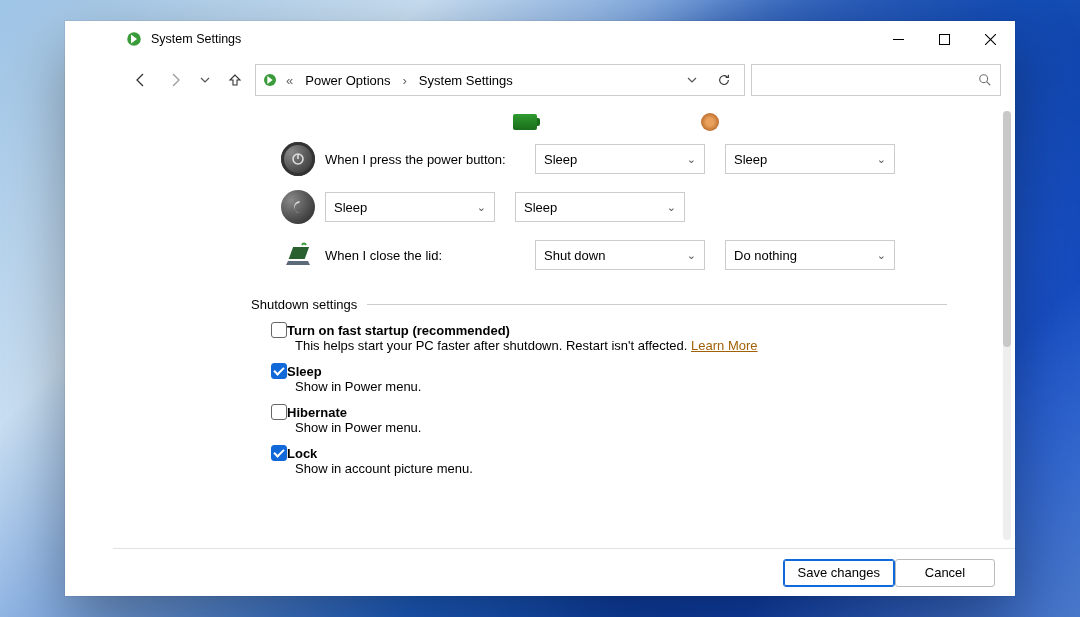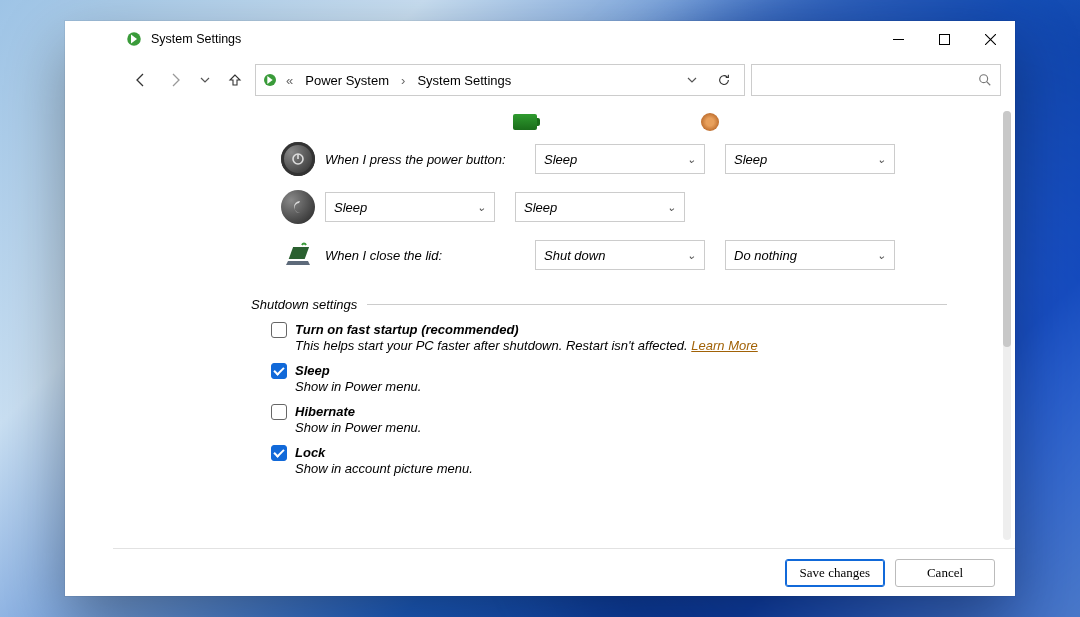--- a/index.html
+++ b/index.html
@@ -70,21 +70,21 @@
     display:flex;
   }
   .scrollbar {
     position:absolute; right:4px; top:8px; bottom:8px; width:8px;
     background:#eee; border-radius:4px;
   }
   .scrollbar::after{
     content:""; position:absolute; left:0; right:0; top:0; height:55%;
     background:#c8c8c8; border-radius:4px;
   }
-  .inner { flex:1; display:flex; flex-direction:column;font-style:italic; }
+  .inner { flex:1; display:flex; flex-direction:column; }
   .header-icons { height: 26px; margin-left: 290px; width: 370px; display:flex; align-items:center; justify-content:space-around;}
   .header-icons .hicon { width:24px; height:16px; border-radius:3px; }
   .hicon.battery { background:linear-gradient(#2f9b2f,#1a6d1a); border-radius:2px; position:relative;}
   .hicon.battery::after{content:"";position:absolute;right:-3px;top:4px;width:3px;height:8px;background:#1a6d1a;border-radius:0 2px 2px 0;}
   .hicon.plug { background: radial-gradient(circle,#e8a05c 30%, #c07030 70%); border-radius:50%; width:18px;height:18px;}
   .settings-rows { margin-left: 140px; }
   .srow { display:flex; align-items:center; height: 48px; }
   .srow-icon { width: 34px; height:34px; margin-right: 10px; border-radius:50%; display:flex;align-items:center;justify-content:center; flex-shrink:0;}
   .power-icon-circle{background: radial-gradient(circle at 30% 30%, #888, #222); box-shadow: inset 0 0 0 3px #333;}
   .moon-icon-circle{background: radial-gradient(circle at 30% 30%, #888, #222);}
@@ -98,33 +98,33 @@
     padding: 0 8px; margin-right: 20px;
     font-size:13px;
   }
   .dropdown .chev { color:#555; font-size:11px;}
   
   .section-header { display:flex; align-items:center; margin: 18px 0 10px 110px; gap:10px;justify-content:space-between;}
   .section-header .label { color:#000; font-size:13px; white-space:nowrap;}
   .section-header .line { flex:1; height:1px; background:#ccc; margin-right:40px;}
   .shutdown-opts { margin-left: 130px; display:flex; flex-direction:column; gap:10px; font-size:13px;}
   .opt { }
-  .opt-top { display:flex; gap:8px; }
+  .opt-top { display:flex; align-items:center; }
   .cb { width:16px; height:16px; border:1.4px solid #666; border-radius:3px; display:flex;align-items:center;justify-content:center; flex-shrink:0;}
   .cb.checked { background:#1169d9; border-color:#1169d9; }
   .cb.checked::after{content:""; width:4px;height:8px;border:solid #fff;border-width:0 2px 2px 0; transform:rotate(45deg); margin-bottom:2px;}
   .opt-title { font-weight:600; }
   .opt-sub { margin-left:24px; color:#000; font-size:13px;}
   .link { color:#a16207; text-decoration:underline; }
   
   .footer {
     height: 48px;
     border-top:1px solid #e2e2e2;
     display:flex; align-items:center; justify-content:flex-end;
-    padding: 0 20px; gap:10px;font-family:Liberation Serif, serif;
+    padding: 0 20px; 
   }
   .btn {
     height:28px; min-width:100px; padding:0 14px;
     border:1px solid #bbb; background:#fff;
     display:flex;align-items:center;justify-content:center;
     font-size:13px; border-radius:3px;
   }
   .btn.primary { border-color:#1169d9; color:#000; box-shadow: inset 0 0 0 1px #1169d9;}
 </style>
 </head>
@@ -184,21 +184,21 @@
     </div>
 
     <div class="addressbox">
       <span class="app-icon" style="width:16px;height:16px;">
         <svg viewBox="0 0 24 24">
             <circle cx="12" cy="12" r="9" fill="#3a9b3a"></circle>
             <path d="M8 6l8 6-8 6z" fill="#fff"></path>
           </svg>
       </span>
       <span class="crumb sep">«</span>
-      <span class="crumb">Power System</span>
+      <span class="crumb">Power Options</span>
       <span class="crumb sep">›</span>
       <span class="crumb">System Settings</span>
       <span class="spacer"></span>
       <span class="addr-chevron">
         <svg width="10" height="10" viewBox="0 0 10 10">
             <path d="M1 3l4 4 4-4" fill="none" stroke="#555" stroke-width="1.2"></path>
           </svg>
       </span>
       <span class="addr-refresh">
         <svg width="14" height="14" viewBox="0 0 16 16">

